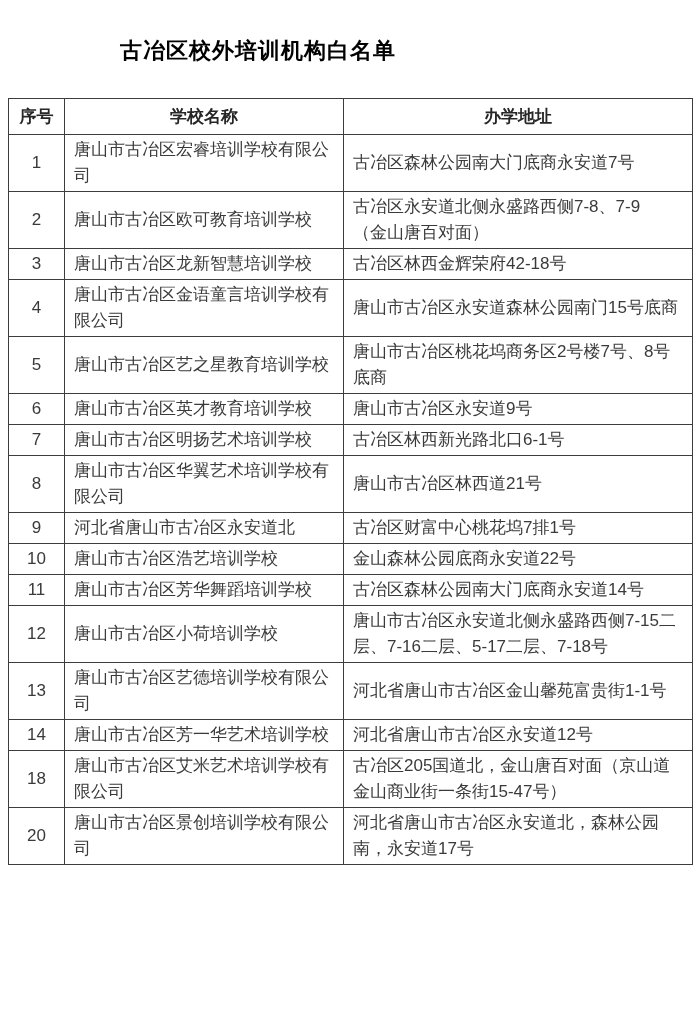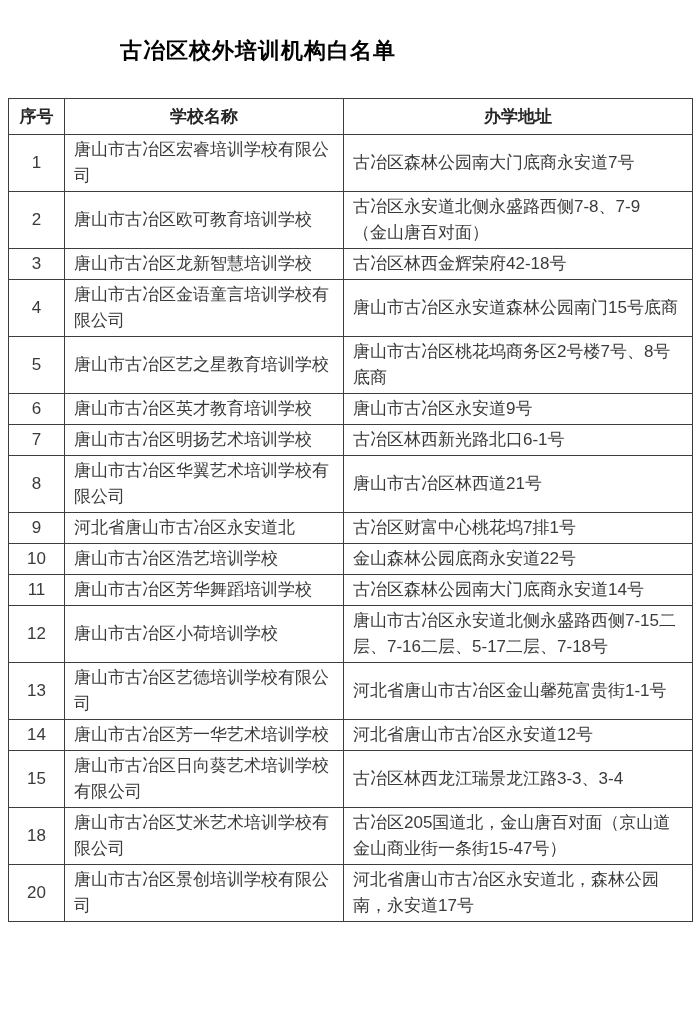--- a/index.html
+++ b/index.html
@@ -153,25 +153,20 @@
     <td class="cell-name">唐山市古冶区艺德培训学校有限公司</td>
     <td class="cell-addr">河北省唐山市古冶区金山馨苑富贵街1-1号</td>
   </tr>
 
   <tr>
     <td class="cell-no">14</td>
     <td class="cell-name">唐山市古冶区芳一华艺术培训学校</td>
     <td class="cell-addr">河北省唐山市古冶区永安道12号</td>
   </tr>
 
-  <tr>
-    <td class="cell-no">15</td>
-    <td class="cell-name">唐山市古冶区日向葵艺术培训学校有限公司</td>
-    <td class="cell-addr">古冶区林西龙江瑞景龙江路3-3、3-4</td>
-  </tr>
 
 
 
   <tr>
     <td class="cell-no">18</td>
     <td class="cell-name">唐山市古冶区艾米艺术培训学校有限公司</td>
     <td class="cell-addr">古冶区205国道北，金山唐百对面（京山道金山商业街一条街15-47号）</td>
   </tr>
 
 

